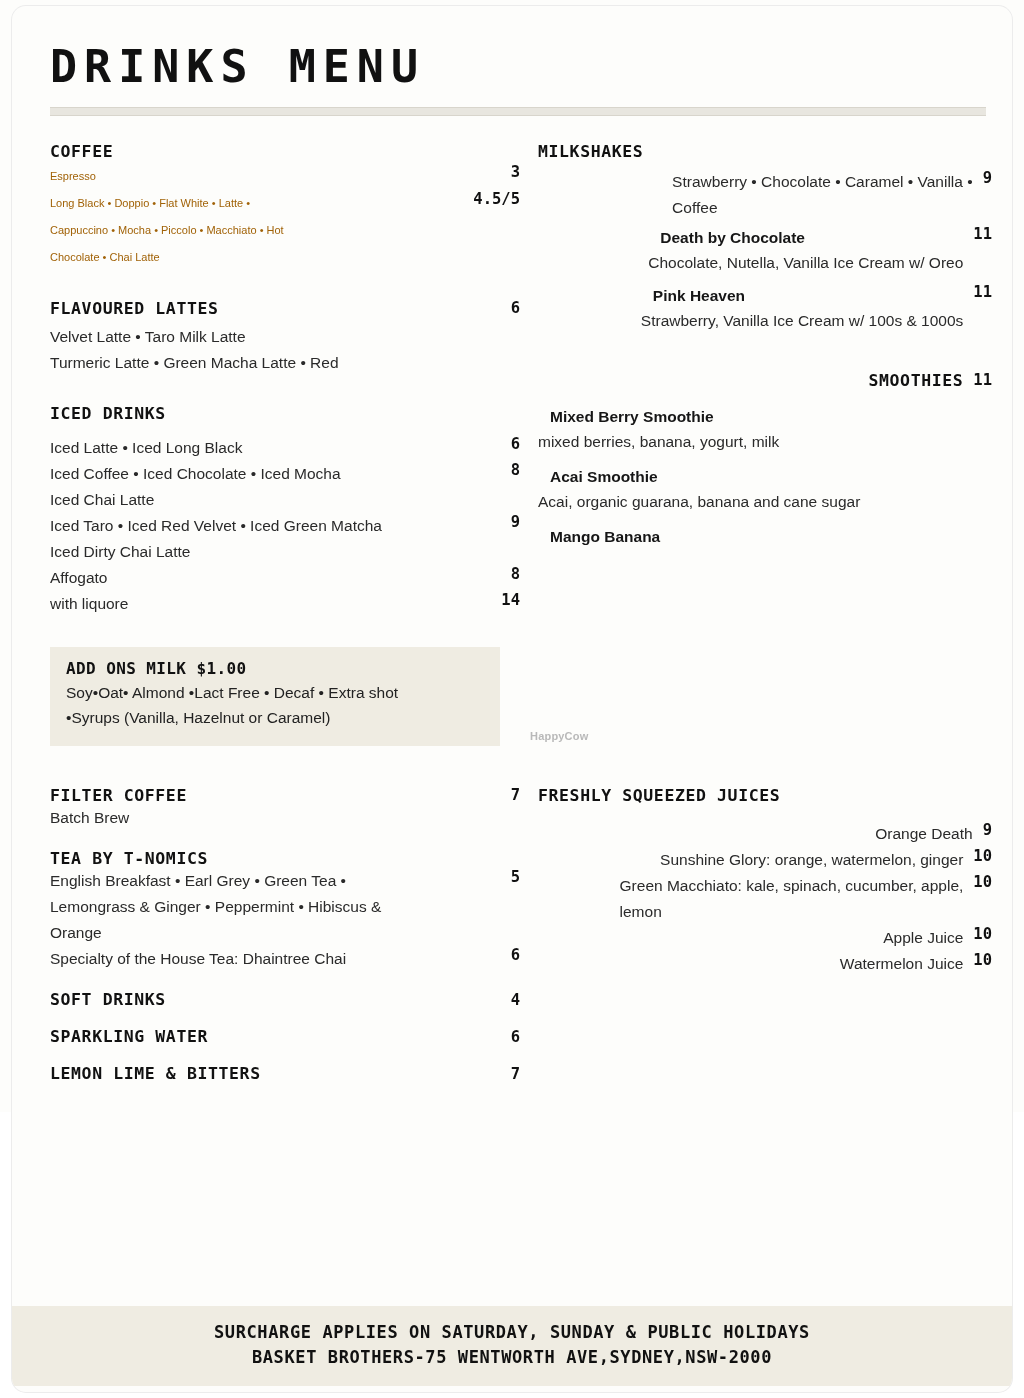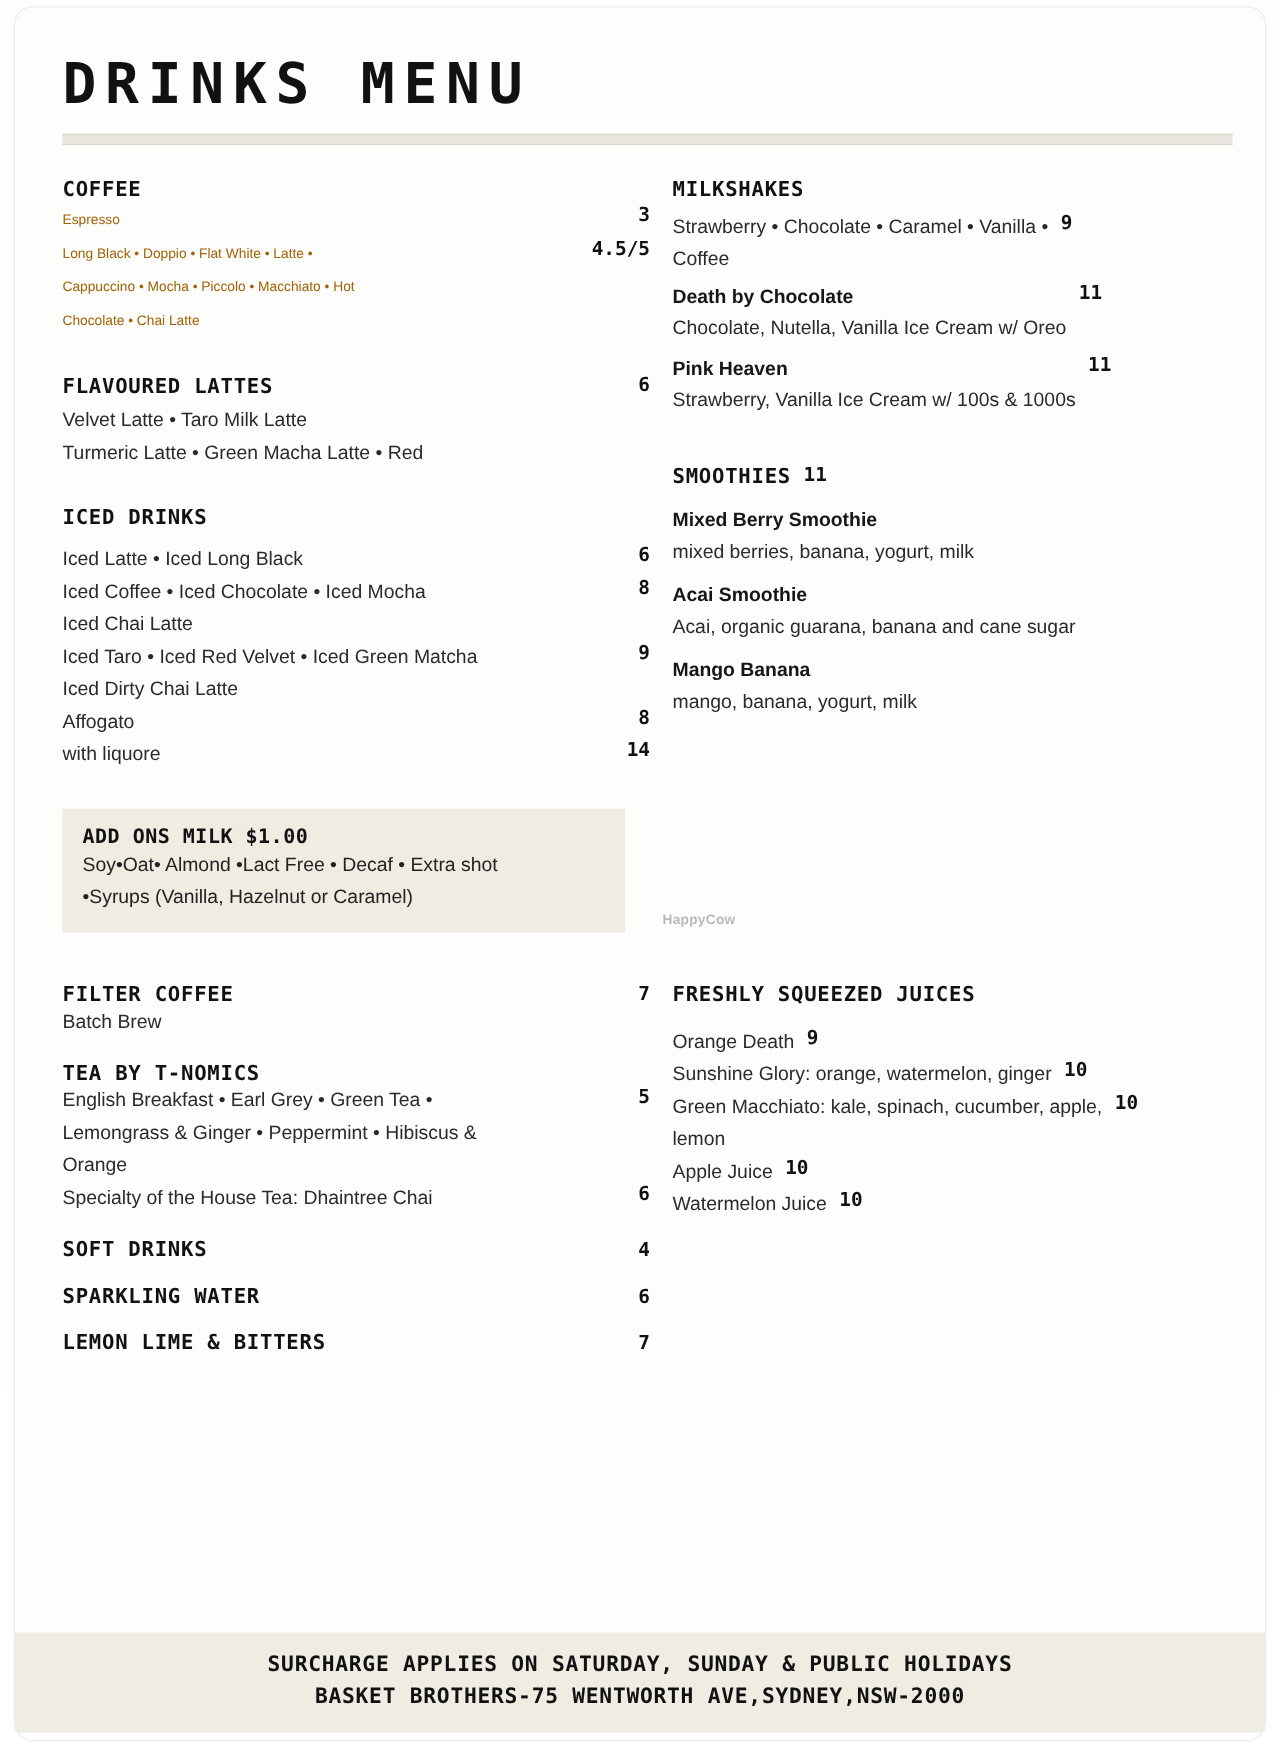--- a/index.html
+++ b/index.html
@@ -92,20 +92,21 @@
     font-size: 15.5px;
     color: #111;
     white-space: nowrap;
     padding-left: 10px;
   }
   .bold-item {
     font-weight: bold;
     font-size: 15.5px;
     line-height: 25px;
     color: #161616;
+    margin-left: 12px;
   }
   .sub {
     font-size: 15.5px;
     line-height: 25px;
     color: #2a2a2a;
   }
 
   
   .blk { margin-bottom: 4px; }
   .coffee-head { margin-bottom: 2px; }
@@ -162,21 +163,21 @@
     display: flex;
     margin-top: 40px;
   }
   .lower .col-left { width: 480px; }
   .lower .col-right { width: 472px; }
   .gap-s { height: 14px; }
   .gap-m { height: 24px; }
   .gap-l { height: 34px; }
   .jrow {
     display: flex;
-    justify-content: flex-start;
+    justify-content: flex-end;
     align-items: flex-start;
   }
   .jdesc { font-size: 15.5px; line-height: 26px; color: #2a2a2a; max-width: 410px; }
 </style>
 </head>
 <body>
 
 <div class="page">
   <div class="sheet">
 
@@ -296,21 +297,20 @@
               <div class="sub">mixed berries, banana, yogurt, milk</div>
             </div>
             <div style="height:10px"></div>
             <div>
               <div class="bold-item">Acai Smoothie</div>
               <div class="sub">Acai, organic guarana, banana and cane sugar</div>
             </div>
             <div style="height:10px"></div>
             <div>
               <div class="bold-item"> Mango Banana</div>
-              <div class="sub"> mango, banana, yogurt, milk</div>
             </div>
           </div>
 
         </div>
       </div>
 
       <div class="addons">
         <div class="addons-title">ADD ONS MILK $1.00</div>
         <div class="addons-body">
           <div>Soy•Oat• Almond •Lact Free • Decaf • Extra shot</div>

